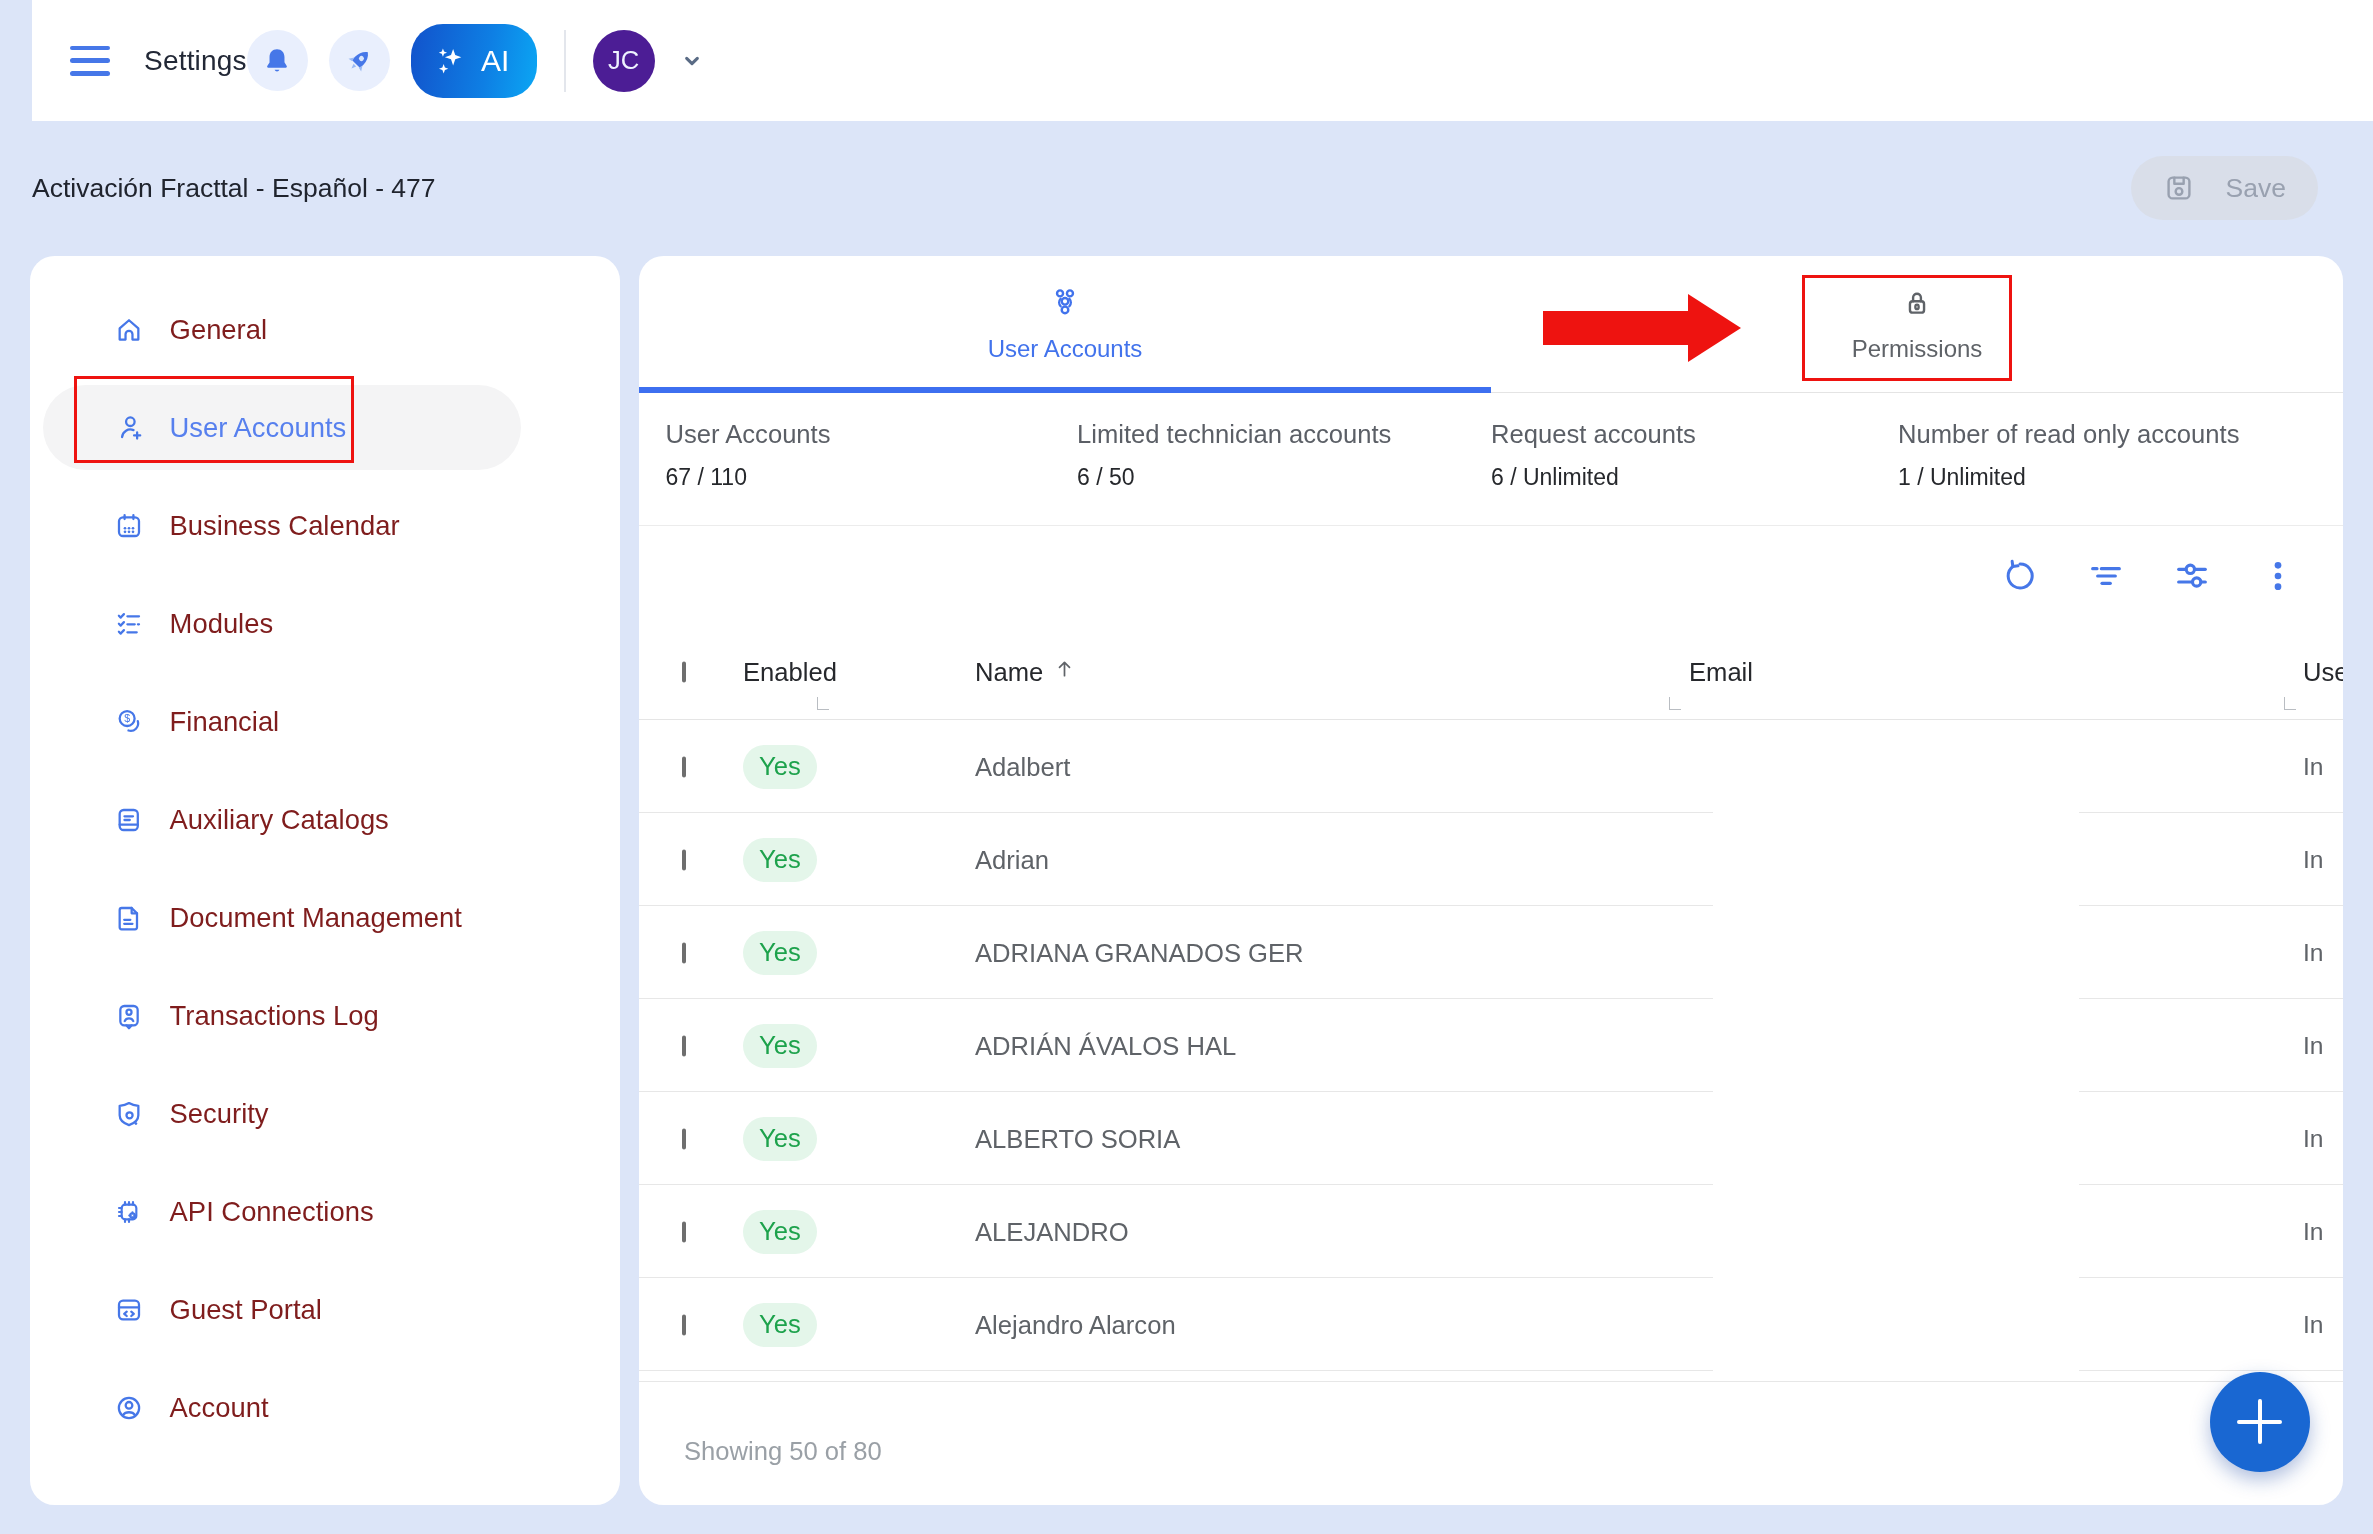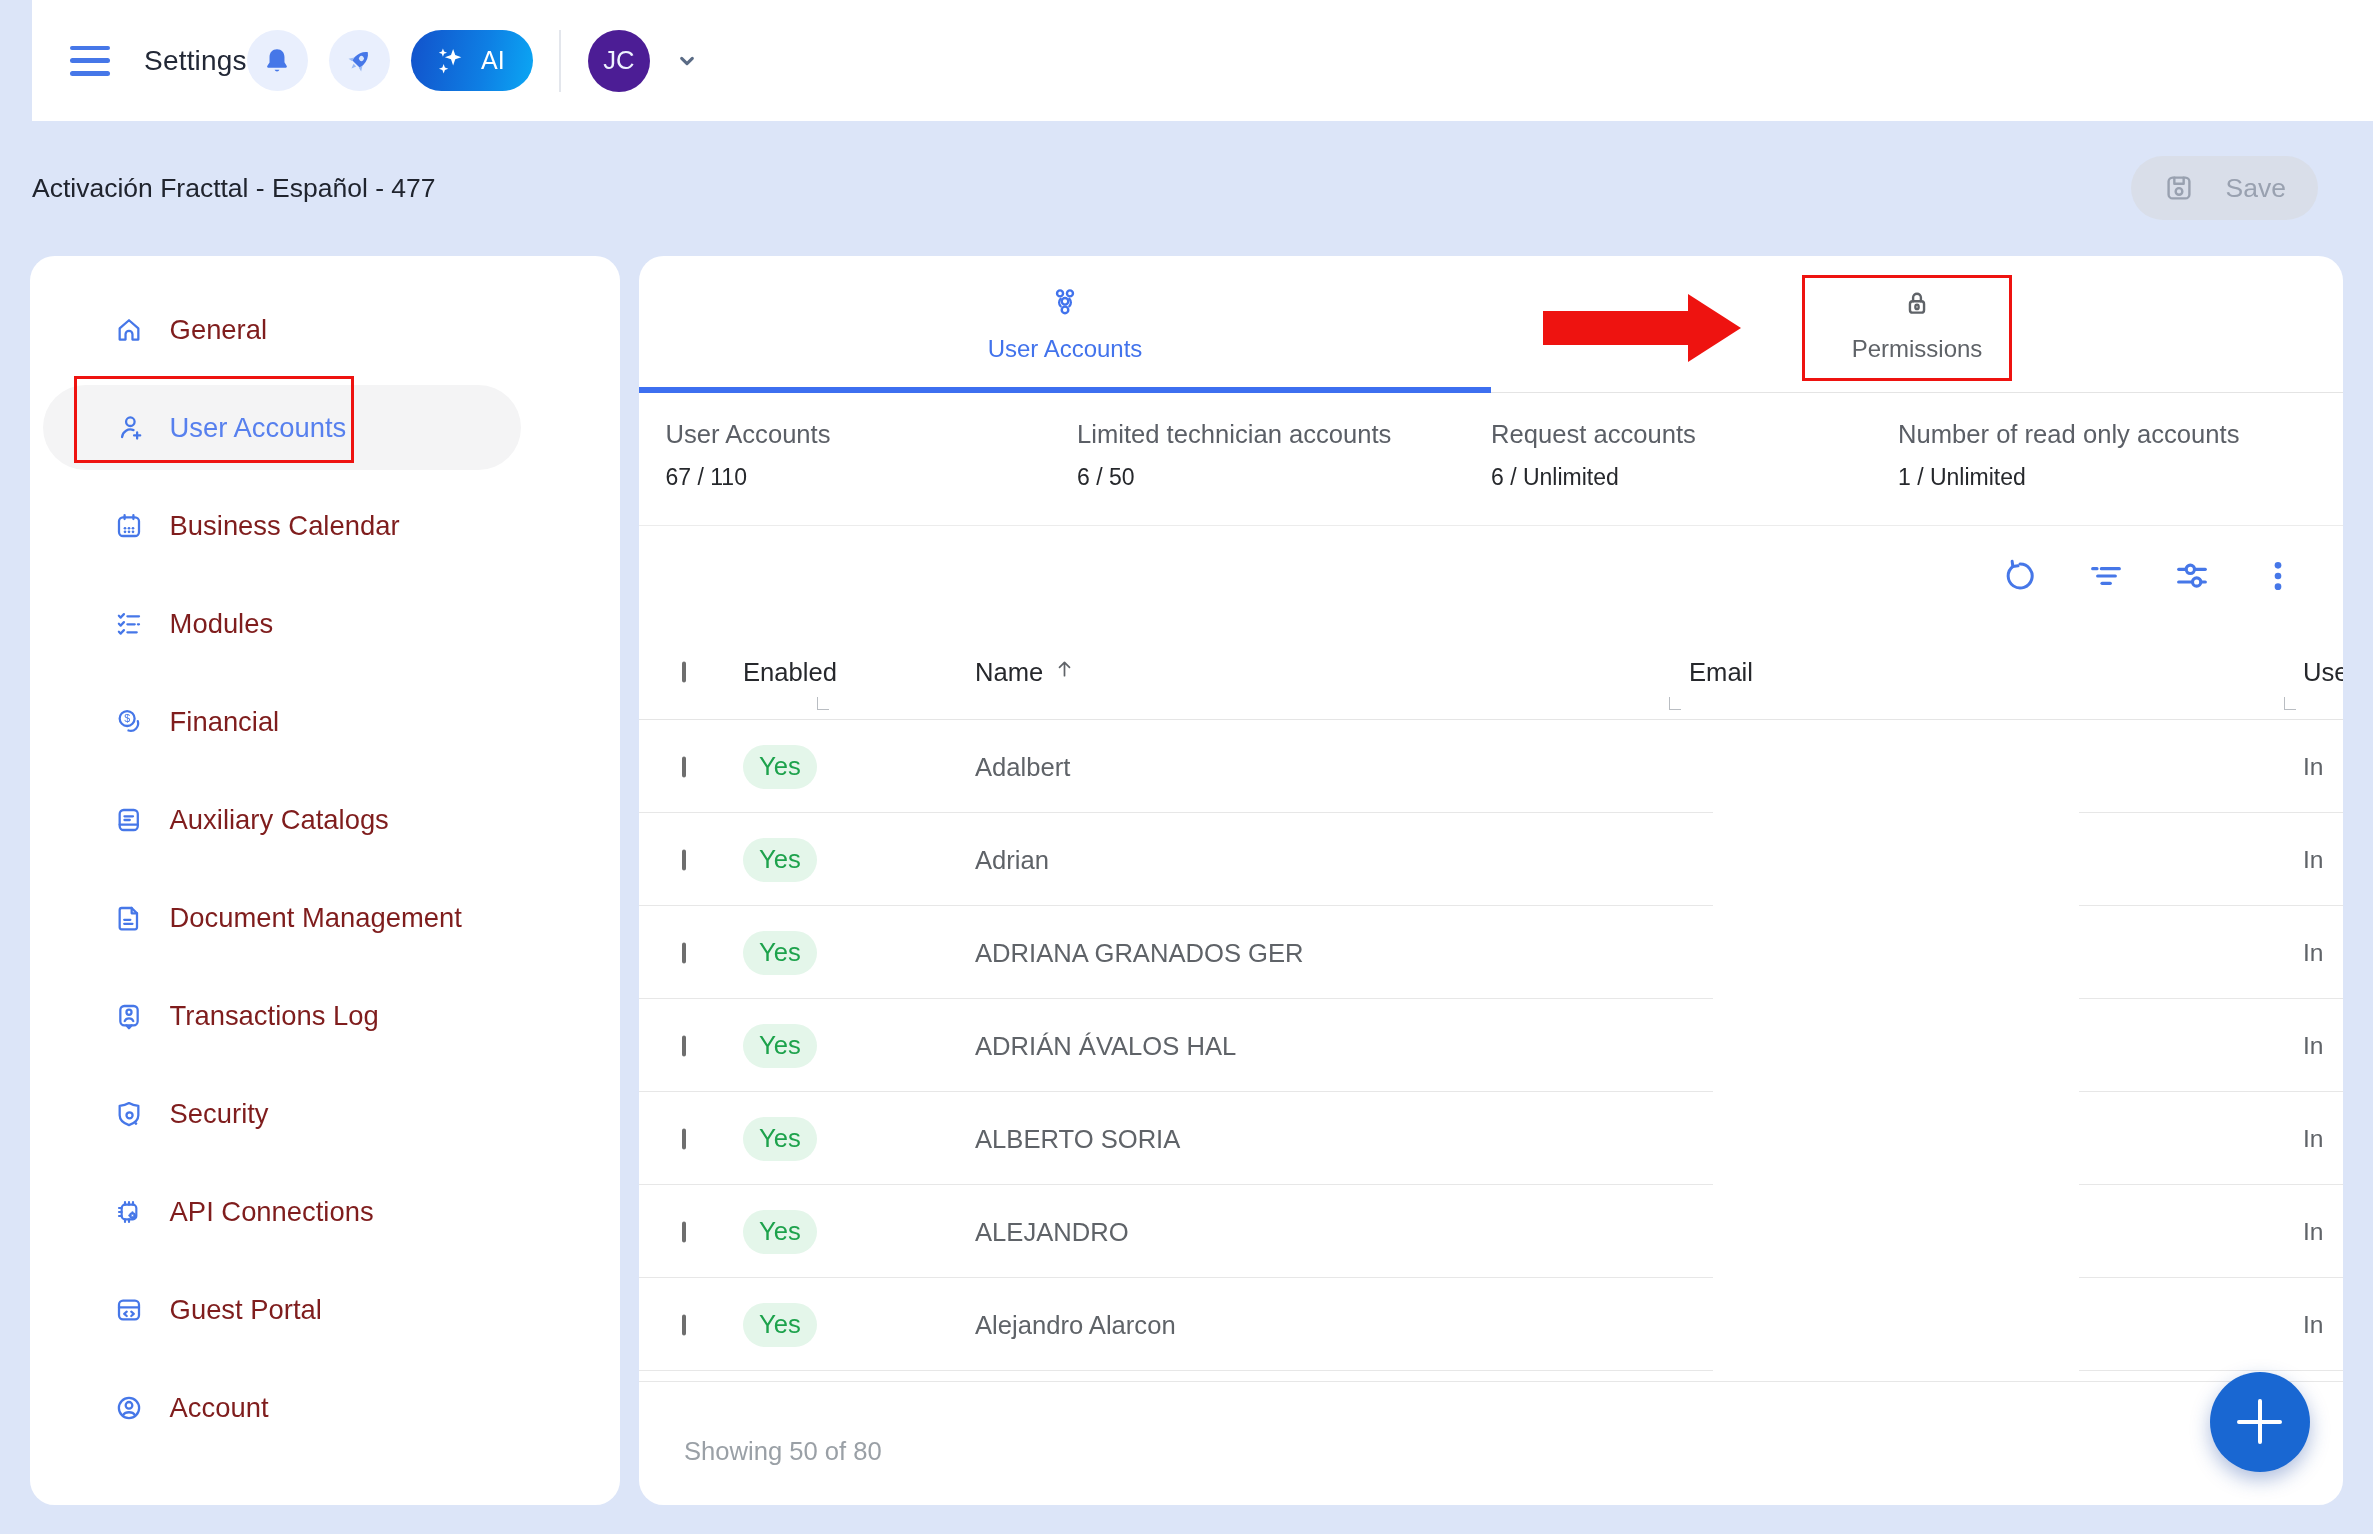--- a/index.html
+++ b/index.html
@@ -12,22 +12,22 @@
   .topbar{ position:absolute; left:0; top:0; width:2373px; height:121px; background:#ffffff;
     display:flex; align-items:center; justify-content:flex-start; padding:0 34px 0 38px;margin-left:32px;}
   .tb-left{ display:flex; align-items:center; gap:34px; }
   .hamburger{ width:40px; height:30px; display:flex; flex-direction:column; justify-content:space-between;
     background:none; border:none; cursor:pointer; }
   .hamburger span{ display:block; height:4.7px; border-radius:2.8px; background:#4677e8; }
   .page-title{ font-size:28px; font-weight:500; color:#222836; letter-spacing:0.2px;}
   .tb-right{ display:flex; align-items:center; gap:21px; }
   .round-btn{ width:61px; height:61px; border-radius:50%; background:#e9effd; border:none; cursor:pointer;
     display:flex; align-items:center; justify-content:center; }
-  .ai-btn{ height:61px; border-radius:32px; border:none; cursor:pointer; padding:0 28px 0 23px;
-    display:flex; align-items:center; gap:13.2px; color:#fff; font-size:25px; font-weight:500;
+  .ai-btn{ height:74px; border-radius:32px; border:none; cursor:pointer; padding:0 28px 0 23px;
+    display:flex; align-items:center; gap:13.2px; color:#fff; font-size:30px; font-weight:500;
     font-family:"Liberation Sans",sans-serif;
     background:linear-gradient(100deg,#1252cb 0%,#0e7fe4 60%,#0ba7f4 100%); }
   .tb-divider{ width:1.9px; height:62px; background:#e3e6ec; margin:0 5.7px; }
   .avatar{ width:62px; height:62px; border-radius:50%; background:#4c1d95; color:#eef3ff;
     display:flex; align-items:center; justify-content:center; font-size:25.6px; font-weight:500; border:none; cursor:pointer;}
   
   .subheader{ position:absolute; left:0; top:121px; width:2373px; height:134px;
     display:flex; align-items:center; justify-content:space-between; padding:0 55px 0 32px; }
   .breadcrumb{ font-size:26.5px; color:#20242e; }
   .save-btn{ height:64px; border-radius:32px; border:none; background:#d9dee9; color:#99a1b0;

